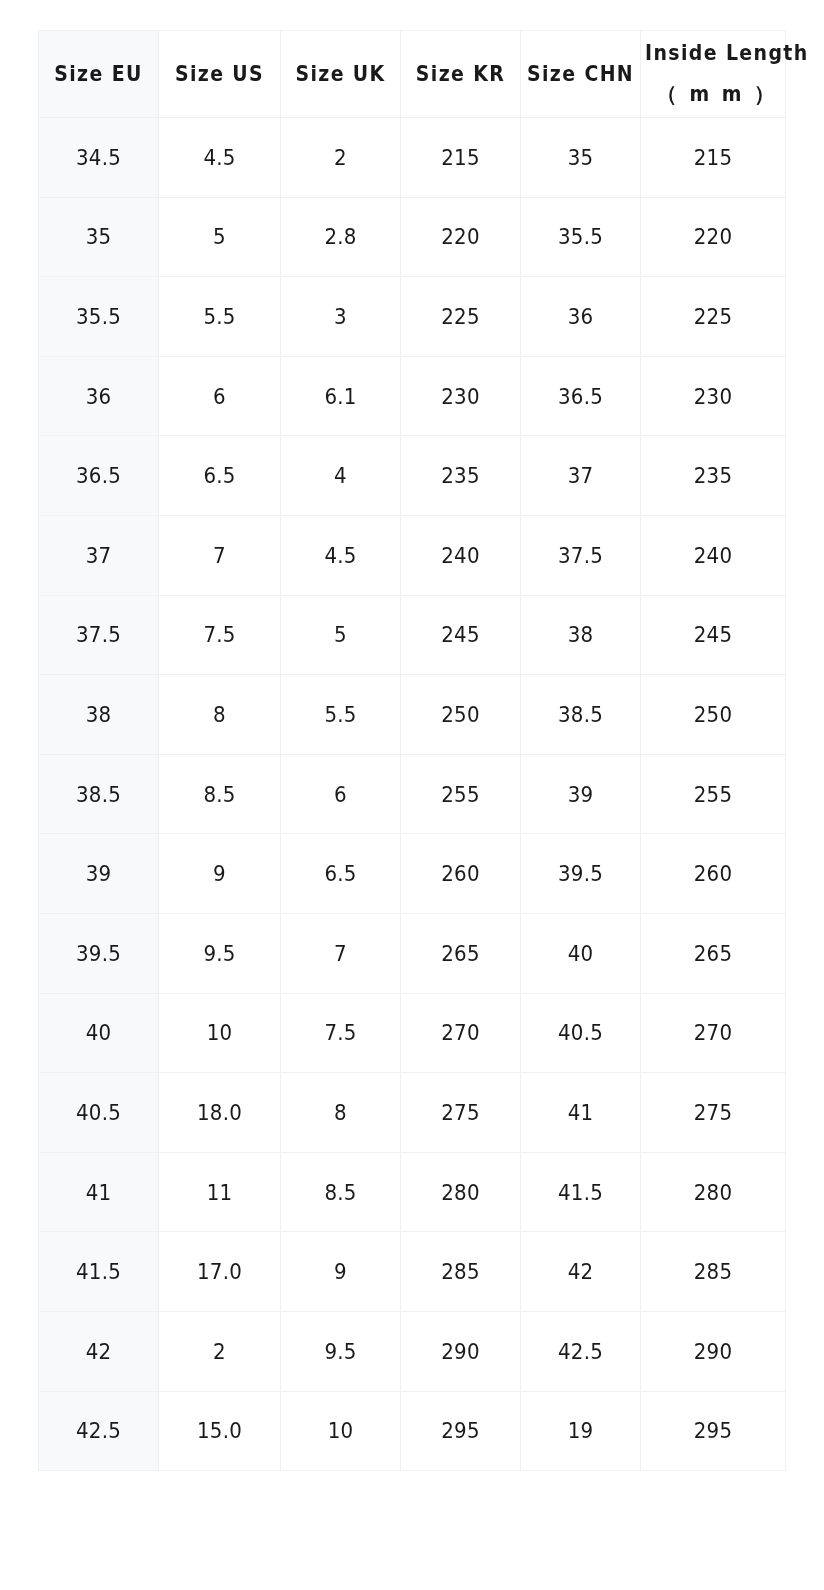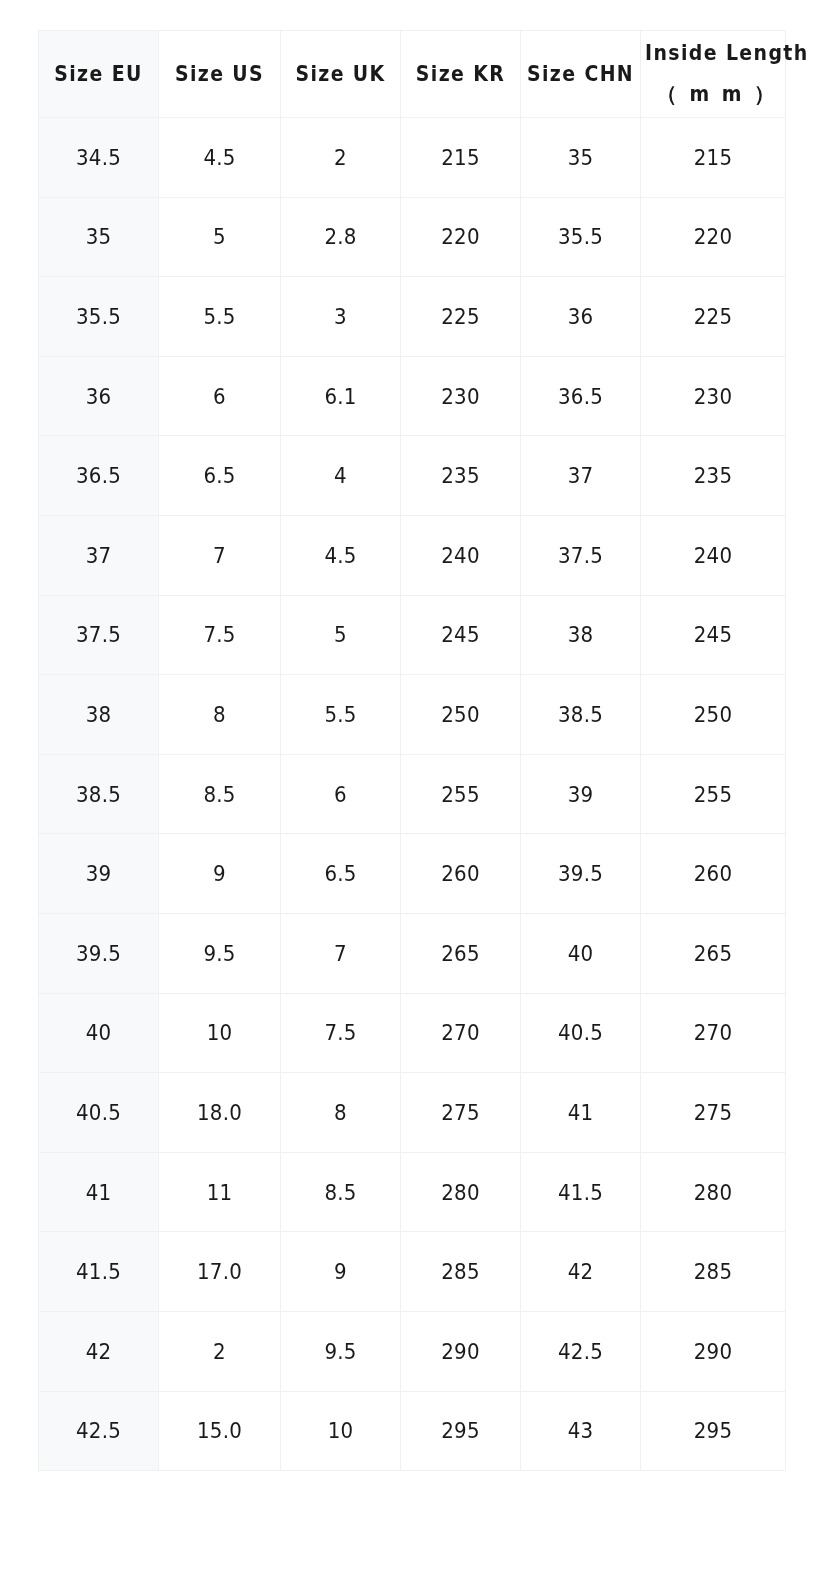--- a/index.html
+++ b/index.html
@@ -240,19 +240,19 @@
           <td>9.5</td>
           <td>290</td>
           <td>42.5</td>
           <td>290</td>
         </tr>
         <tr>
           <td class="col-first">42.5</td>
           <td>15.0</td>
           <td>10</td>
           <td>295</td>
-          <td>43</td>
+          <td>19</td>
           <td>295</td>
         </tr>
       </tbody>
   </table>
 
 </div>
 
 </body></html>

